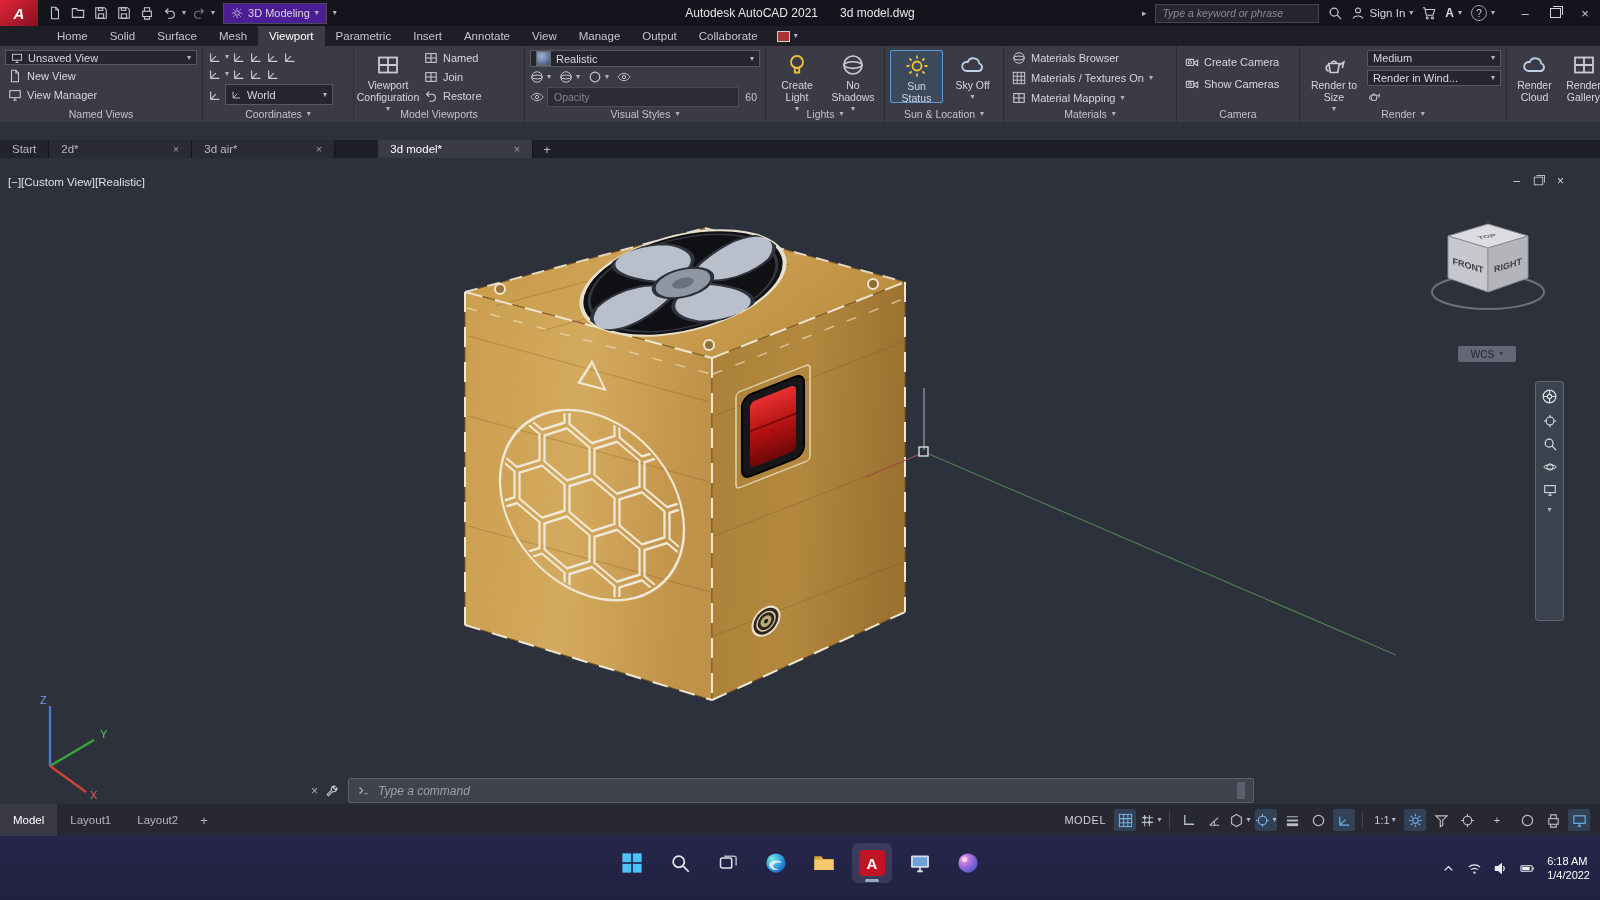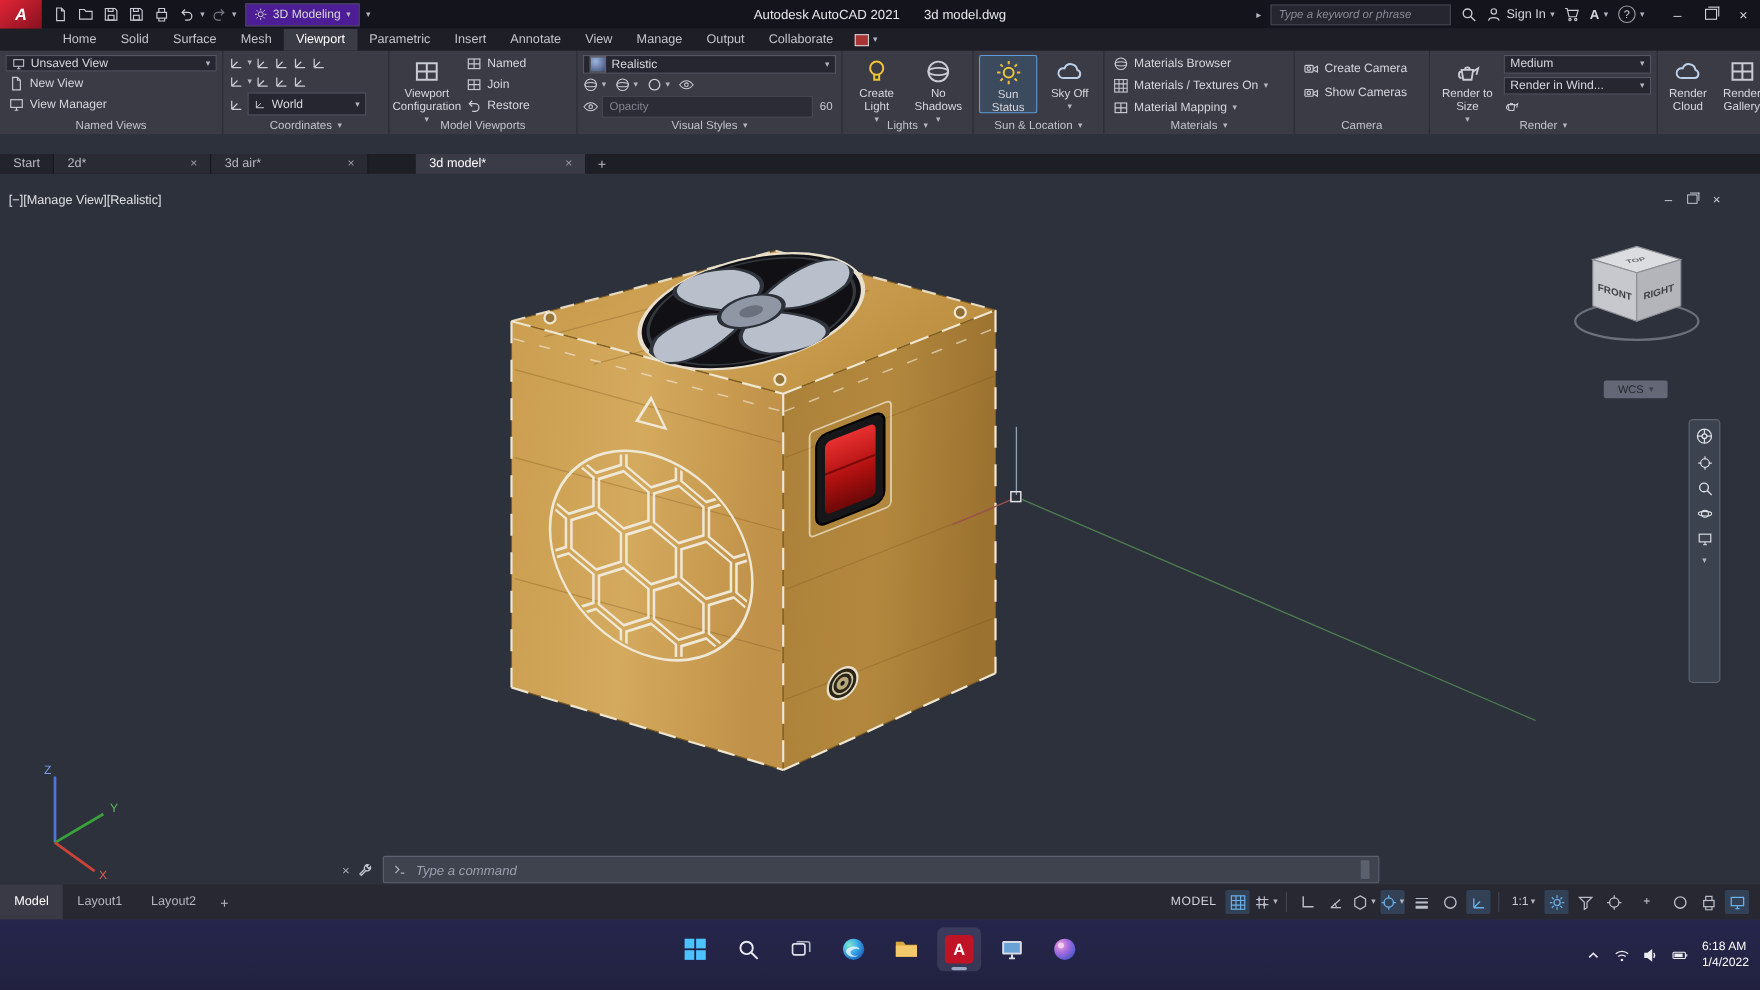--- a/index.html
+++ b/index.html
@@ -947,21 +947,21 @@
       <g>
         <line x1="924" y1="222" x2="924" y2="284" stroke="#8fa3b8" stroke-width="1.2"></line>
         <line x1="929" y1="288" x2="1396" y2="489" stroke="#4e7d52" stroke-width="1.2"></line>
         <line x1="866" y1="311" x2="920" y2="288" stroke="#9c5050" stroke-width="1.2"></line>
         <rect x="919" y="281" width="9" height="9" fill="none" stroke="#e8e8ea" stroke-width="1.3"></rect>
       </g>
     </svg>
 
     <div class="vp-controls">
       <span>[−]</span>
-      <span>[Manage View]</span>
+      <span>[Custom View]</span>
       <span>[Realistic]</span>
     </div>
 
     <div class="vp-winbtns">
       <span>–</span>
       <span class="restore" style="transform:scale(.85)"></span>
       <span>×</span>
     </div>
 
     <svg class="viewcube" width="124" height="104" viewBox="0 0 124 104">

